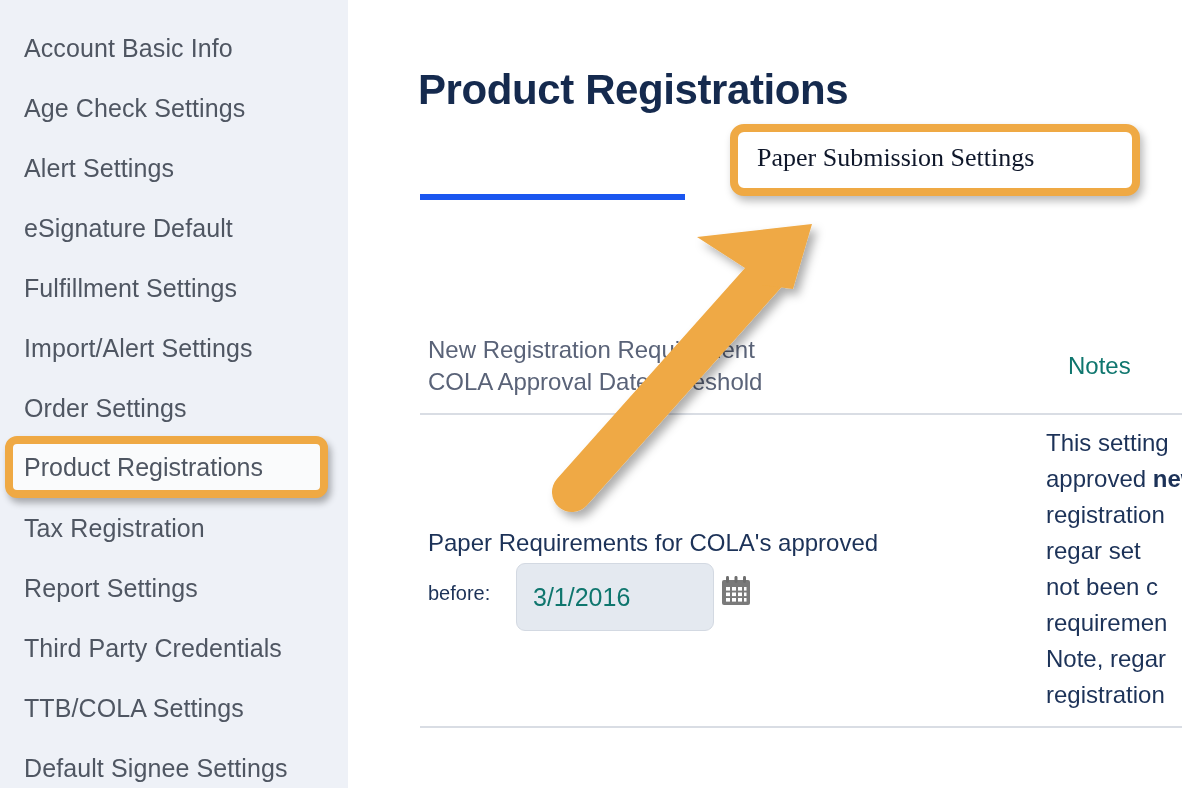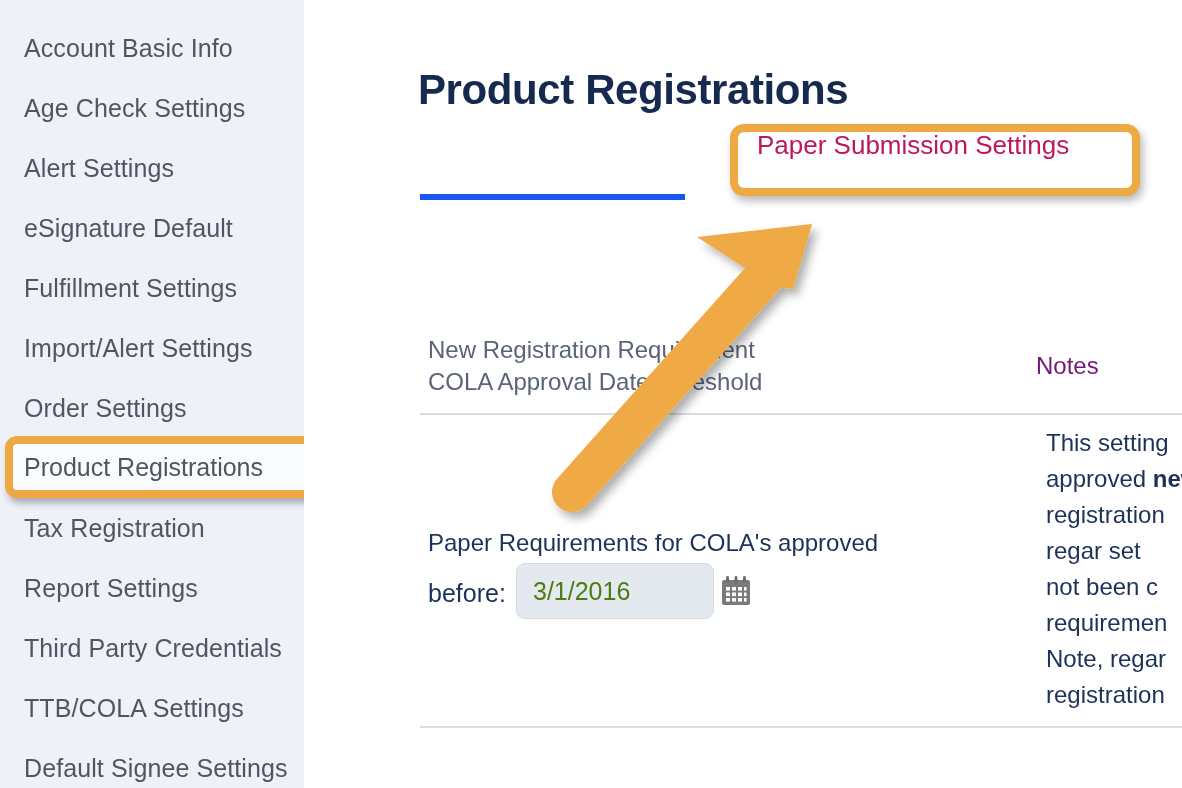--- a/index.html
+++ b/index.html
@@ -15,21 +15,21 @@
     position: relative;
     width: 1182px;
     height: 788px;
     background: #ffffff;
   }
 
   
   #sidebar {
     position: absolute;
     left: 0; top: 0;
-    width: 304px;
+    width: 348px;
     height: 788px;
     background: #eef1f7;
     overflow: hidden;
   }
   .nav-item {
     position: absolute;
     left: 24px;
     font-size: 25px;
     line-height: 30px;
     color: #4f5662;
@@ -93,25 +93,26 @@
     position: absolute;
     left: 48px;
     top: 194px;
     width: 265px;
     height: 6px;
     background: #1a56f0;
   }
   #tab-paper-submission-settings {
     position: absolute;
     left: 385px;
-    top: 130px;
+    top: 143px;
     font-size: 26px;
-    color: #be185d;
+    color: #0f172a;
     white-space: nowrap;
     z-index: 3;
+    font-family: Liberation Serif, serif;
   }
   #tab-highlight-box {
     position: absolute;
     left: 358px;
     top: 124px;
     width: 410px;
     height: 72px;
     border: 8px solid #efa944;
     border-radius: 14px;
     background: #ffffff;
@@ -124,25 +125,25 @@
     position: absolute;
     left: 56px;
     top: 334px;
     width: 470px;
     font-size: 24px;
     line-height: 32px;
     color: #5a6378;
   }
   #col-head-notes {
     position: absolute;
-    left: 664px;
+    left: 696px;
     top: 350px;
     font-size: 24px;
     line-height: 32px;
-    color: #701a75;
+    color: #0f766e;
     white-space: nowrap;
   }
   .divider {
     position: absolute;
     left: 48px;
     width: 790px;
     height: 2px;
     background: #d9dde4;
   }
   #divider-top  { top: 413px; }
@@ -155,37 +156,37 @@
     top: 528px;
     font-size: 24px;
     line-height: 30px;
     color: #1c3258;
     white-space: nowrap;
   }
   #row-label-line2 {
     position: absolute;
     left: 56px;
     top: 578px;
-    font-size: 25px;
+    font-size: 20px;
     line-height: 30px;
     color: #1c3258;
     white-space: nowrap;
   }
   #cola-date-input {
     position: absolute;
     left: 144px;
     top: 563px;
     width: 198px;
-    height: 56px;
+    height: 68px;
     background: #e4e9f0;
     border: 1px solid #d3d9e2;
     border-radius: 9px;
     font-family: "Liberation Sans", sans-serif;
     font-size: 25px;
-    color: #4d7c0f;
+    color: #0f766e;
     padding: 0 16px;
     outline: none;
   }
   #calendar-icon {
     position: absolute;
     left: 348px;
     top: 575px;
     width: 32px;
     height: 32px;
   }

